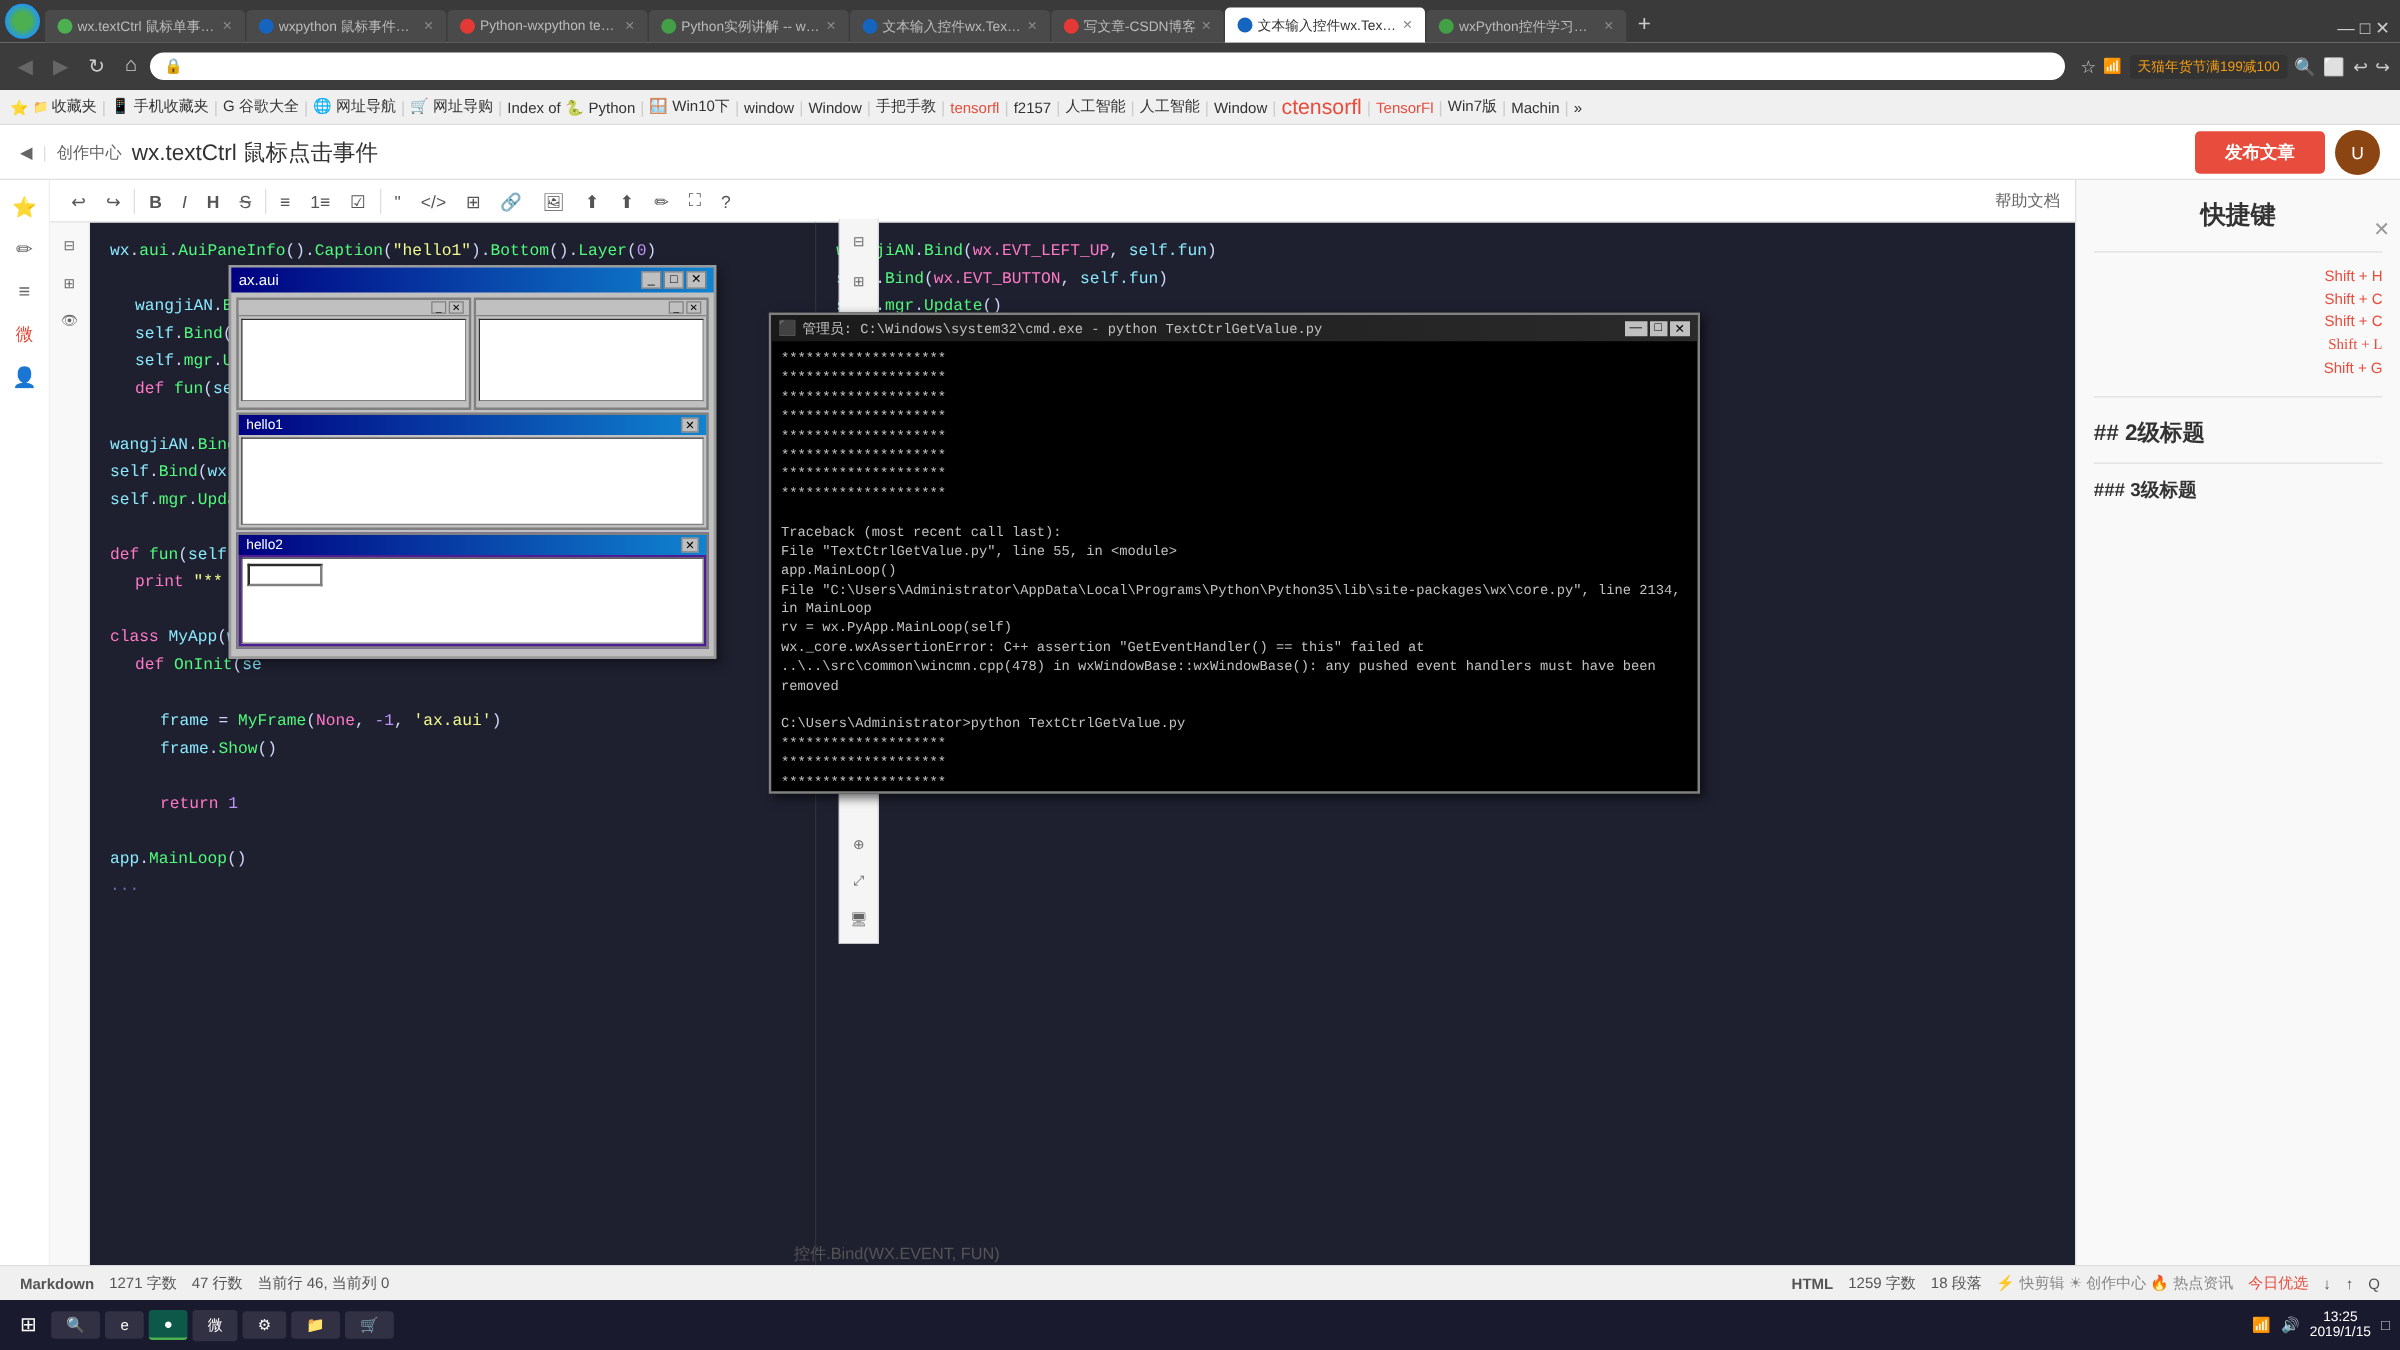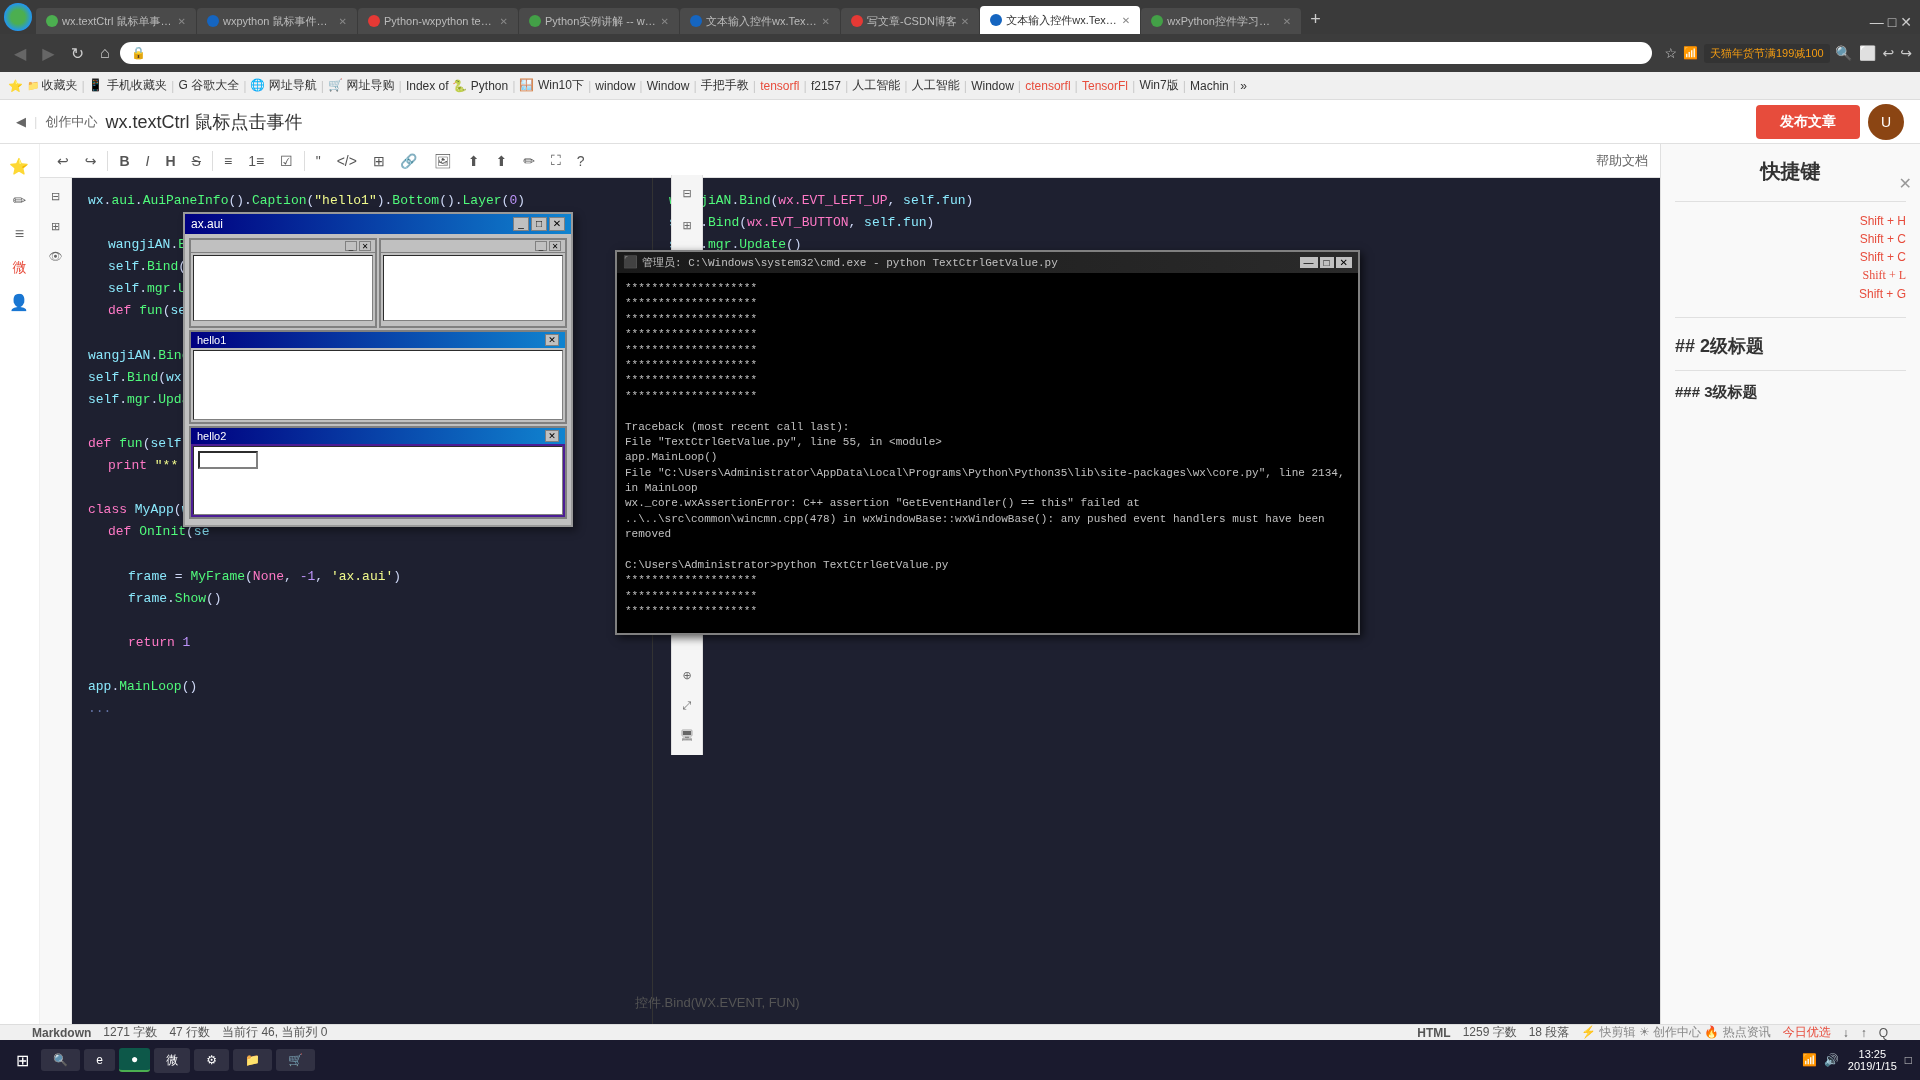--- a/index.html
+++ b/index.html
@@ -115,21 +115,21 @@
     <span style="font-size:12px;color:#e74c3c;cursor:pointer;">tensorfl</span>
     <span style="color:#ccc;">|</span>
     <span style="font-size:12px;color:#333;cursor:pointer;">f2157</span>
     <span style="color:#ccc;">|</span>
     <span style="font-size:12px;color:#333;cursor:pointer;">人工智能</span>
     <span style="color:#ccc;">|</span>
     <span style="font-size:12px;color:#333;cursor:pointer;">人工智能</span>
     <span style="color:#ccc;">|</span>
     <span style="font-size:12px;color:#333;cursor:pointer;">Window</span>
     <span style="color:#ccc;">|</span>
-    <span style="font-size:12px;color:#e74c3c;cursor:pointer;">ctensorfl</span>
+    <span style="font-size:17px;color:#e74c3c;cursor:pointer;">ctensorfl</span>
     <span style="color:#ccc;">|</span>
     <span style="font-size:12px;color:#e74c3c;cursor:pointer;">TensorFl</span>
     <span style="color:#ccc;">|</span>
     <span style="font-size:12px;color:#333;cursor:pointer;">Win7版</span>
     <span style="color:#ccc;">|</span>
     <span style="font-size:12px;color:#333;cursor:pointer;">Machin</span>
     <span style="color:#ccc;">|</span>
     <span style="font-size:12px;color:#333;cursor:pointer;">»</span>
   </div>
 
@@ -258,21 +258,21 @@
               <span style="color:#e74c3c;">Shift + G</span>
             </div>
         </div>
         <div style="height:1px;background:#e0e0e0;margin:16px 0;"></div>
         <div style="font-size:18px;font-weight:bold;color:#333;margin-bottom:12px;">## 2级标题</div>
         <div style="height:1px;background:#e0e0e0;margin:12px 0;"></div>
         <div style="font-size:15px;font-weight:bold;color:#333;">### 3级标题</div>
       </div>
     </div>
 
-    <div style="background:#f0f0f0;border-top:1px solid #ddd;padding:4px 32px;display:flex;align-items:center;gap:12px;height:16px;font-size:12px;color:#555;">
+    <div style="background:#f0f0f0;border-top:1px solid #ddd;padding:4px 16px;display:flex;align-items:center;gap:12px;height:28px;font-size:12px;color:#555;">
       <span style="font-weight:bold;">Markdown</span>
       <span>1271 字数</span>
       <span>47 行数</span>
       <span>当前行 46, 当前列 0</span>
       <span style="margin-left:auto;display:flex;align-items:center;gap:12px;">
         <span style="font-weight:bold;">HTML</span>
         <span>1259 字数</span>
         <span>18 段落</span>
         <span style="color:#888;">⚡ 快剪辑  ☀ 创作中心  🔥 热点资讯</span>
         <span style="color:#e74c3c;cursor:pointer;">今日优选</span>
@@ -354,20 +354,21 @@
       <div style="color:#c0c0c0;">********************</div>
       <div style="color:#c0c0c0;">********************</div>
       <div style="color:#c0c0c0;">********************</div>
       <div style="color:#c0c0c0;">********************</div>
       <div style="color:#c0c0c0;">********************</div>
       <br>
       <div style="color:#c0c0c0;">Traceback (most recent call last):</div>
       <div style="color:#c0c0c0;">  File "TextCtrlGetValue.py", line 55, in &lt;module&gt;</div>
       <div style="color:#c0c0c0;">    app.MainLoop()</div>
       <div style="color:#c0c0c0;">  File "C:\Users\Administrator\AppData\Local\Programs\Python\Python35\lib\site-packages\wx\core.py", line 2134, in MainLoop</div>
+      <div style="color:#c0c0c0;">    rv = wx.PyApp.MainLoop(self)</div>
       <div style="color:#c0c0c0;">wx._core.wxAssertionError: C++ assertion "GetEventHandler() == this" failed at ..\..\src\common\wincmn.cpp(478) in wxWindowBase::wxWindowBase(): any pushed event handlers must have been removed</div>
       <br>
       <div style="color:#c0c0c0;">C:\Users\Administrator&gt;python TextCtrlGetValue.py</div>
       <div style="color:#c0c0c0;">********************</div>
       <div style="color:#c0c0c0;">********************</div>
       <div style="color:#c0c0c0;">********************</div>
       
       
       
       

